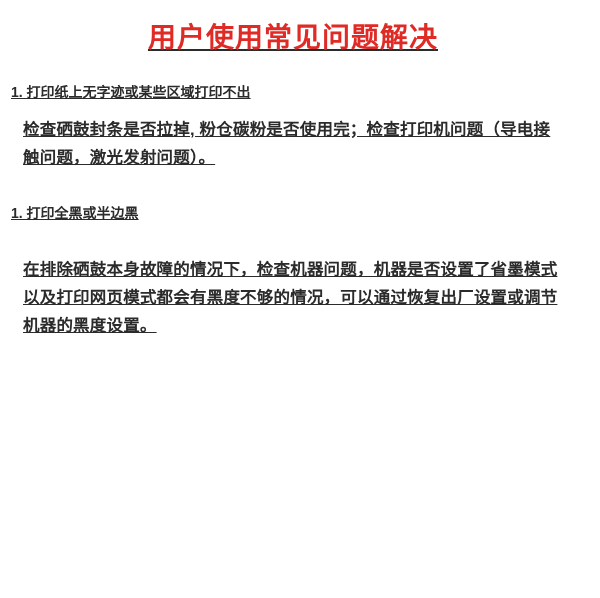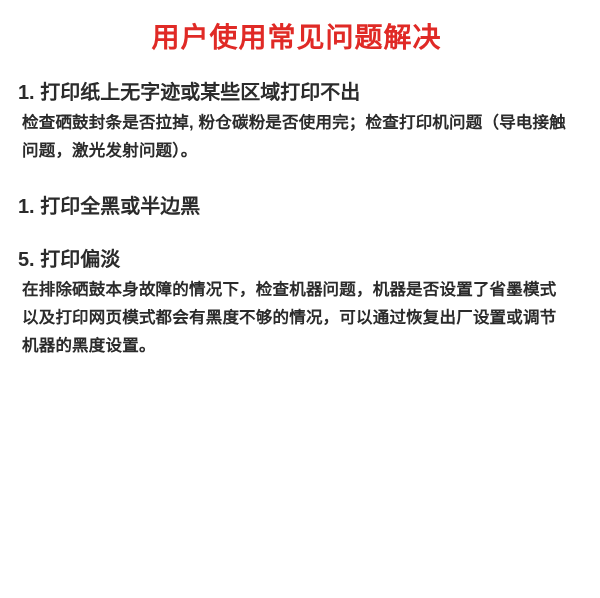--- a/index.html
+++ b/index.html
@@ -2,45 +2,46 @@
 <html lang="zh-CN"><head>
   <meta charset="utf-8">
   <title>用户使用常见问题解决</title>
   <style>
     html, body { margin: 0; padding: 0; background: #ffffff; }
     .page {
       width: 600px;
       height: 598px;
       box-sizing: border-box;
       background: #ffffff;
-      padding: 22px 25px 0 18px;
+      padding: 22px 25px 0 11px;
       overflow: hidden;
       font-family: "Liberation Sans", "DejaVu Sans", sans-serif;
       color: #2b2b2b;
       font-weight: bold;
+      text-decoration: underline;
       -webkit-font-smoothing: antialiased;
     }
     .title {
       margin: 0 0 27px 0;
       text-align: center;
       font-size: 28px;
       line-height: 32px;
       font-weight: bold;
       letter-spacing: 1px;
     }
     .section { margin: 0 0 31px 0; }
     .section:last-child { margin-bottom: 0; }
     .section-heading {
       margin: 0 0 5px 0;
-      font-size: 20px;
+      font-size: 14px;
       line-height: 22px;
       font-weight: bold;
     }
     .section-body {
-      margin: 4px;
+      margin: 12px;
       font-size: 16.5px;
       line-height: 28px;
       letter-spacing: 0.2px;
       text-align: left;
     }
   </style>
 </head>
 <body>
 
 <div class="page" style="background: rgb(255, 255, 255); color: rgb(43, 43, 43);">
@@ -52,17 +53,16 @@
     <p class="section-body">检查硒鼓封条是否拉掉, 粉仓碳粉是否使用完；检查打印机问题（导电接触问题，激光发射问题）。</p>
   </section>
 
 
   <section class="section">
     <h2 class="section-heading">1. 打印全黑或半边黑</h2>
   </section>
 
 
   <section class="section">
-    <h2 class="section-heading">5. 打印偏淡</h2>
     <p class="section-body">在排除硒鼓本身故障的情况下，检查机器问题，机器是否设置了省墨模式以及打印网页模式都会有黑度不够的情况，可以通过恢复出厂设置或调节机器的黑度设置。</p>
   </section>
 
 </div>
 
 </body></html>

